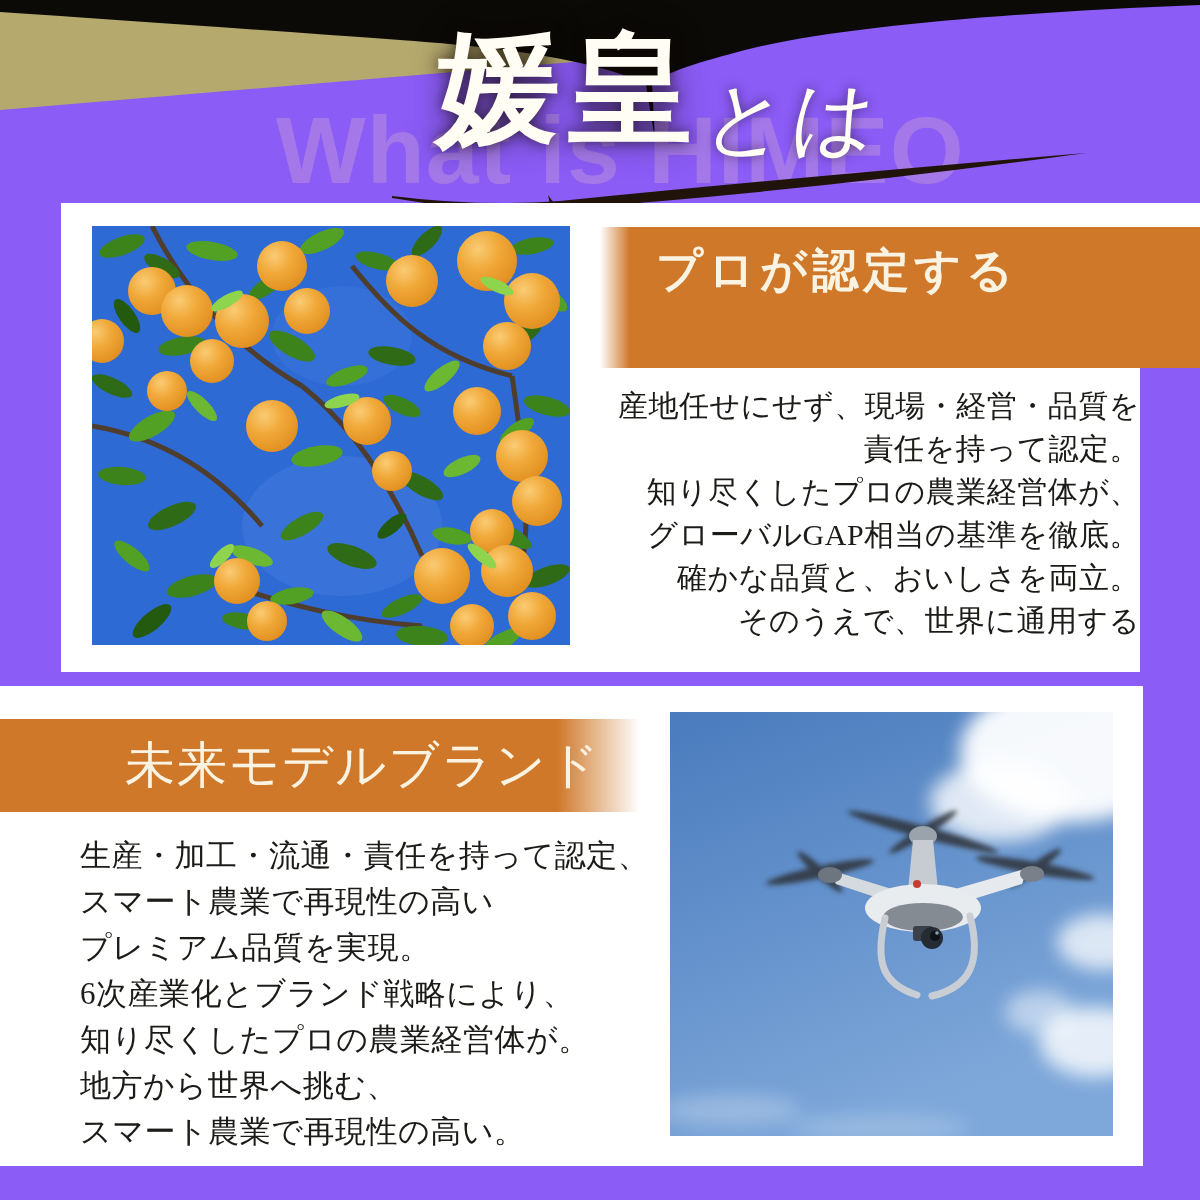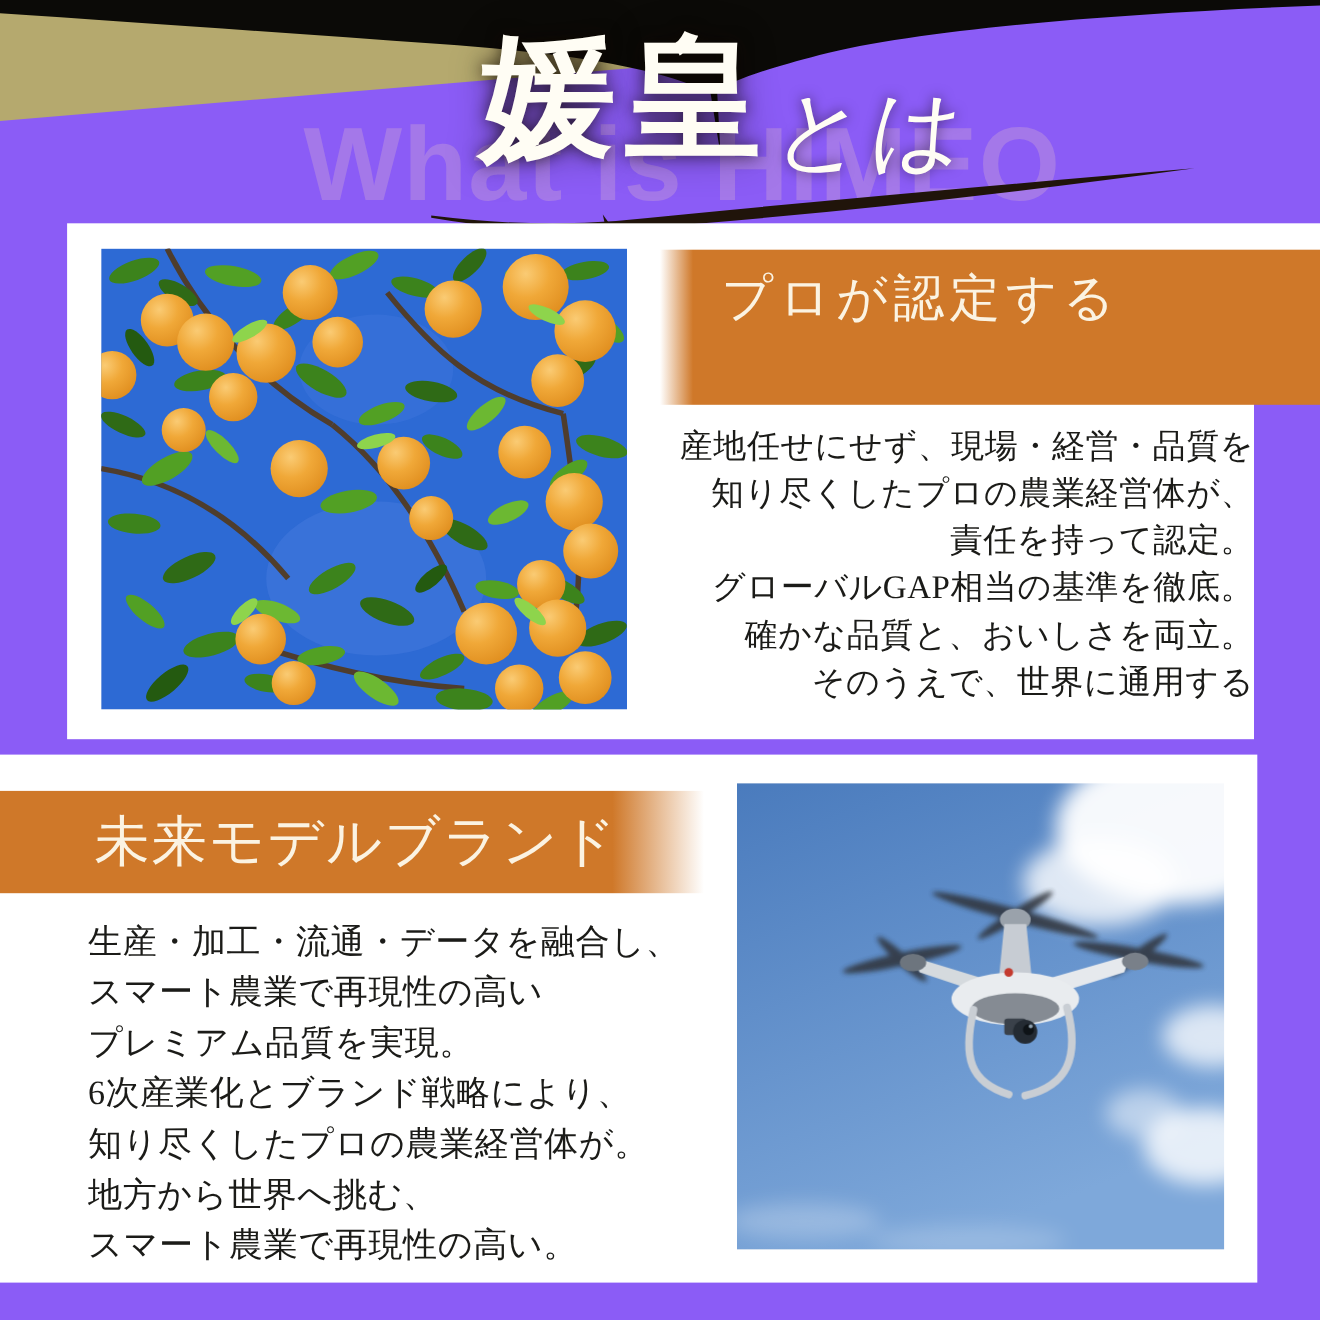--- a/index.html
+++ b/index.html
@@ -39,31 +39,31 @@
   .photo{display:block;}
   .photo-frame{box-shadow:0 0 0 1px rgba(0,0,0,0.04) inset;}
   .photo-tree{left:92px;top:226px;width:478px;height:419px;}
   .photo-drone{left:670px;top:712px;width:443px;height:424px;}
   
   .band-quality{
     left:600px;top:227px;width:600px;height:141px;
     background:linear-gradient(90deg,rgba(207,120,42,0) 0px,#CF7829 30px,#CF7829 100%);
     color:#FBF3E2;
   }
-  .band-quality .lines{padding:15px 0 0 56px;}
+  .band-quality .lines{padding:15px 0 0 56px;font-weight:bold;}
   .band-quality .line{
     font-size:46px;line-height:58px;letter-spacing:5px;white-space:nowrap;
   }
   .band-future{
     left:0px;top:719px;width:640px;height:93px;
     background:linear-gradient(90deg,#CF7829 0%,#CF7829 87%,rgba(207,121,41,0) 100%);
     color:#FBF3E2;
   }
   .band-future .line{
-    padding-left:86px;font-size:50px;line-height:93px;letter-spacing:2px;white-space:nowrap;
+    padding-left:86px;font-size:50px;line-height:93px;letter-spacing:2px;white-space:nowrap;text-align:center;
   }
   
   .bodytext{color:#1B1B18;}
   .body-quality{left:618px;top:384px;text-align:right;}
   .body-quality .bline{font-size:30px;line-height:43px;letter-spacing:0.5px;white-space:nowrap;}
   .body-future{left:80px;top:833px;}
   .body-future .bline{font-size:31px;line-height:46px;letter-spacing:0.5px;white-space:nowrap;}
 </style>
 </head>
 <body>
@@ -189,35 +189,35 @@
   </svg>
 
   <div class="abs band-quality">
     <div class="lines">
       <div class="line">プロが認定する</div>
     </div>
   </div>
 
   <div class="abs bodytext body-quality">
     <div class="bline">産地任せにせず、現場・経営・品質を</div>
+    <div class="bline">責任を持って認定。</div>
     <div class="bline">知り尽くしたプロの農業経営体が、</div>
-    <div class="bline">責任を持って認定。</div>
     <div class="bline">グローバルGAP相当の基準を徹底。</div>
     <div class="bline">確かな品質と、おいしさを両立。</div>
     <div class="bline">そのうえで、世界に通用する</div>
   </div>
 
   <div class="abs card card-future"></div>
 
   <div class="abs band-future">
     <div class="line">未来モデルブランド</div>
   </div>
 
   <div class="abs bodytext body-future">
-    <div class="bline">生産・加工・流通・データを融合し、</div>
+    <div class="bline">生産・加工・流通・責任を持って認定、</div>
     <div class="bline">スマート農業で再現性の高い</div>
     <div class="bline">プレミアム品質を実現。</div>
     <div class="bline">6次産業化とブランド戦略により、</div>
     <div class="bline">知り尽くしたプロの農業経営体が。</div>
     <div class="bline">地方から世界へ挑む、</div>
     <div class="bline">スマート農業で再現性の高い。</div>
   </div>
 
   <svg class="abs photo photo-drone photo-frame" viewBox="0 0 443 424" preserveAspectRatio="none" role="img" aria-label="青空を飛ぶ農業用ドローン">
     <defs>

